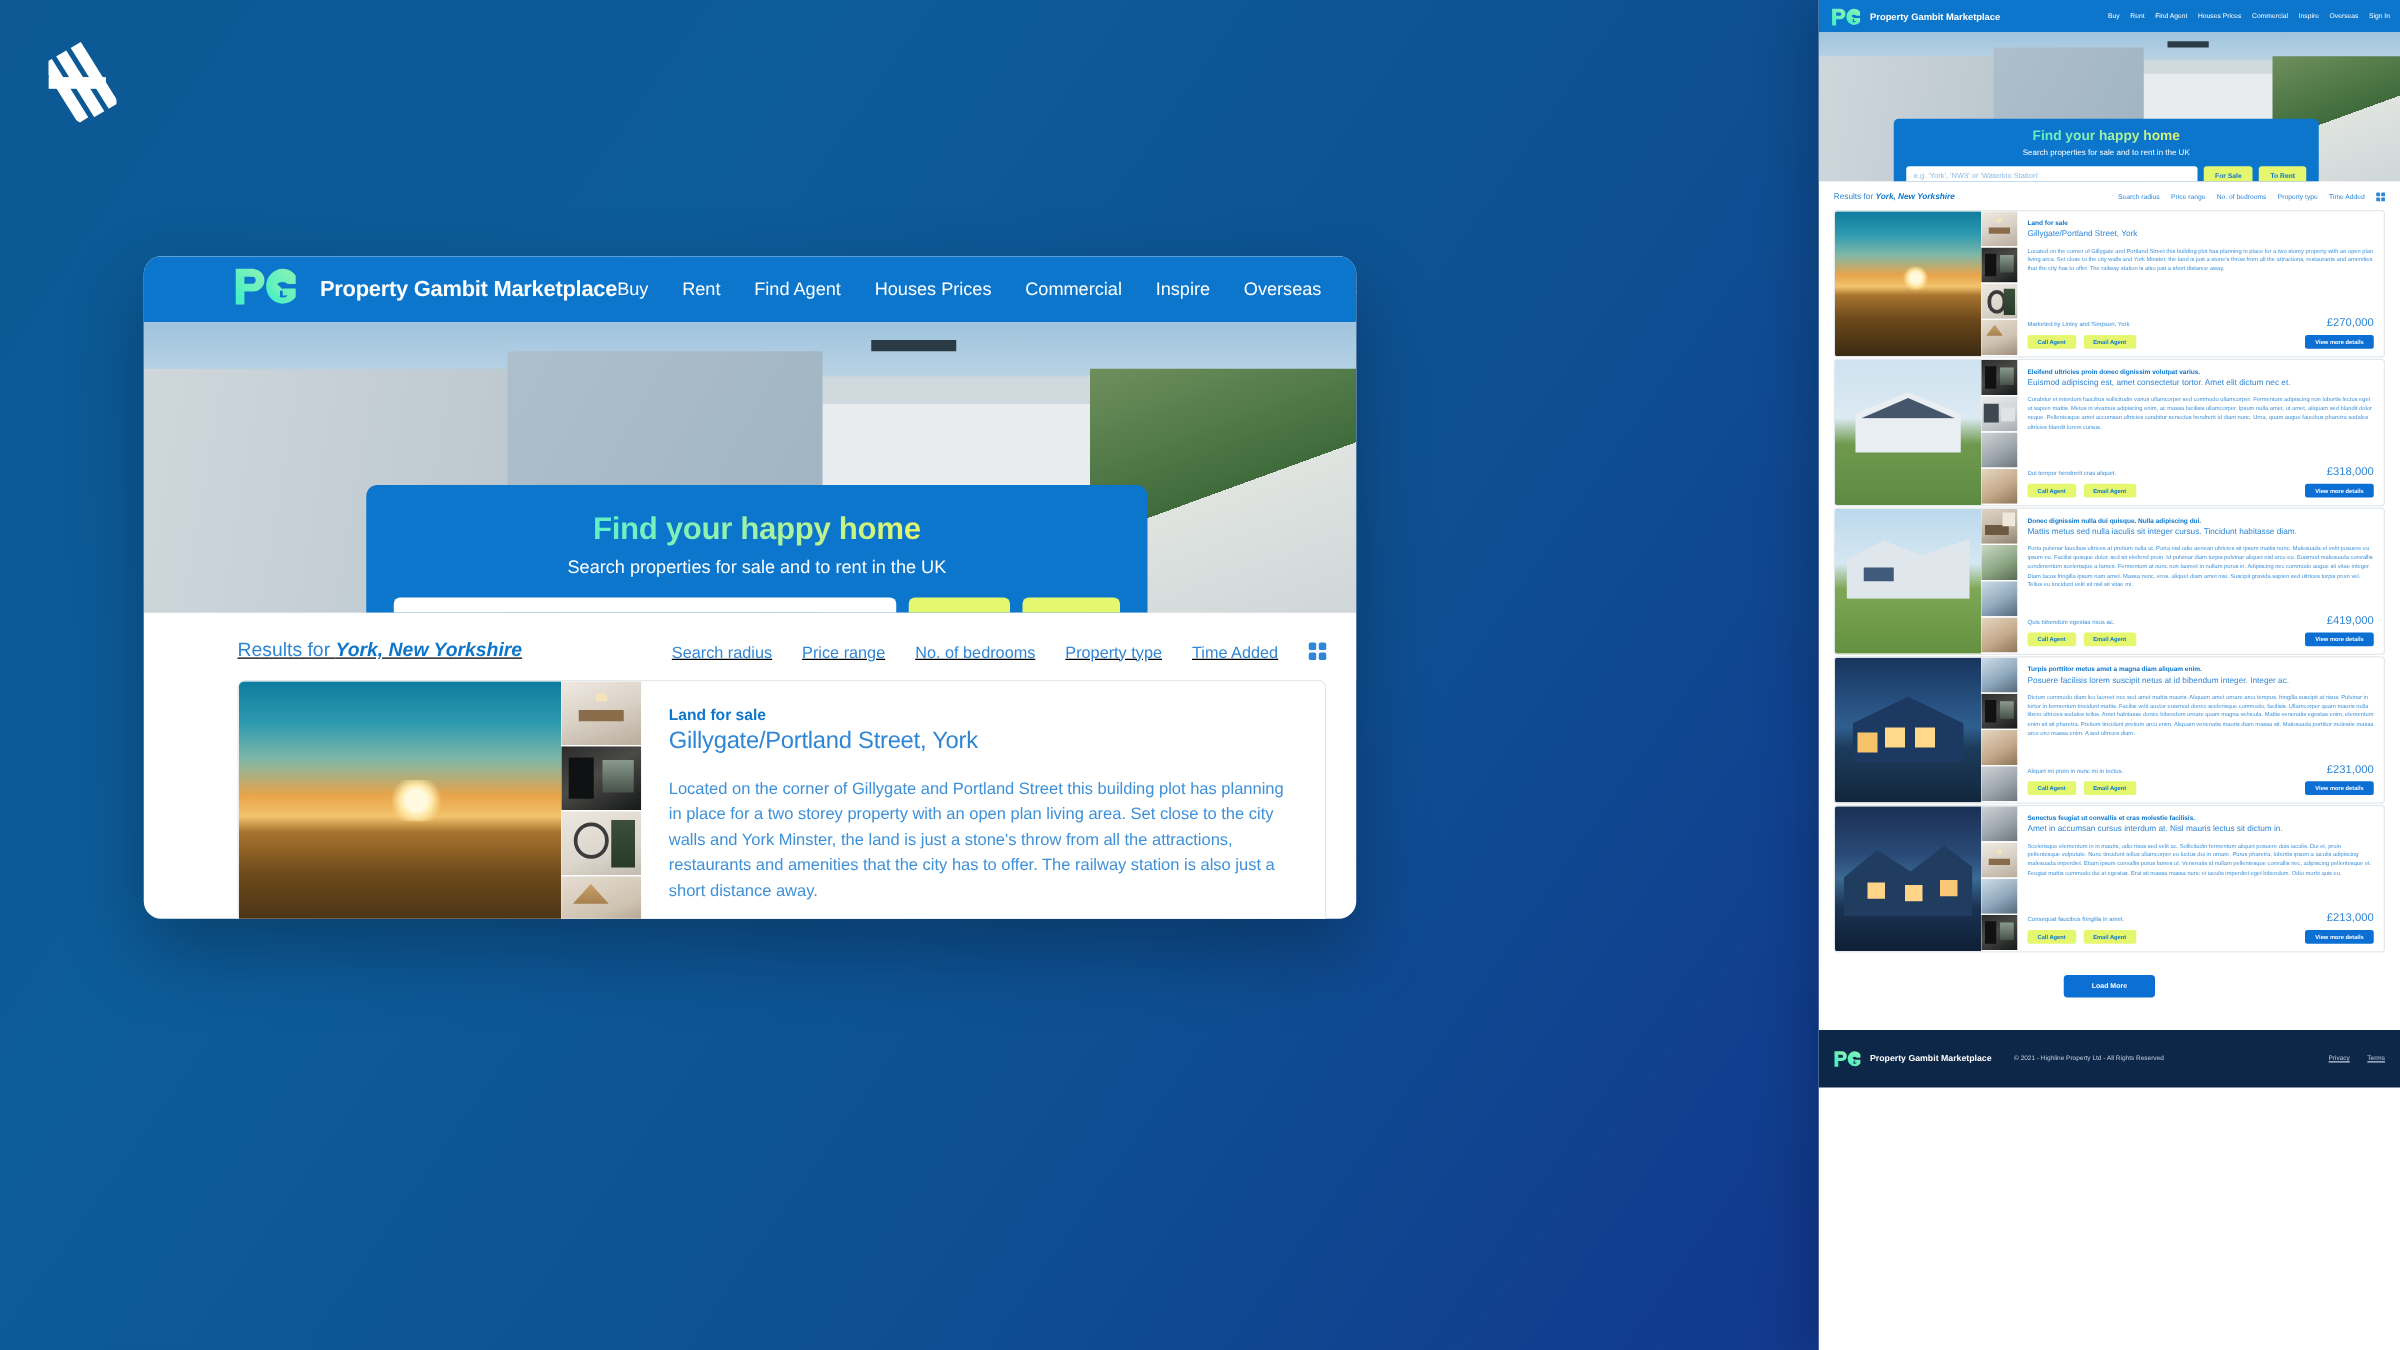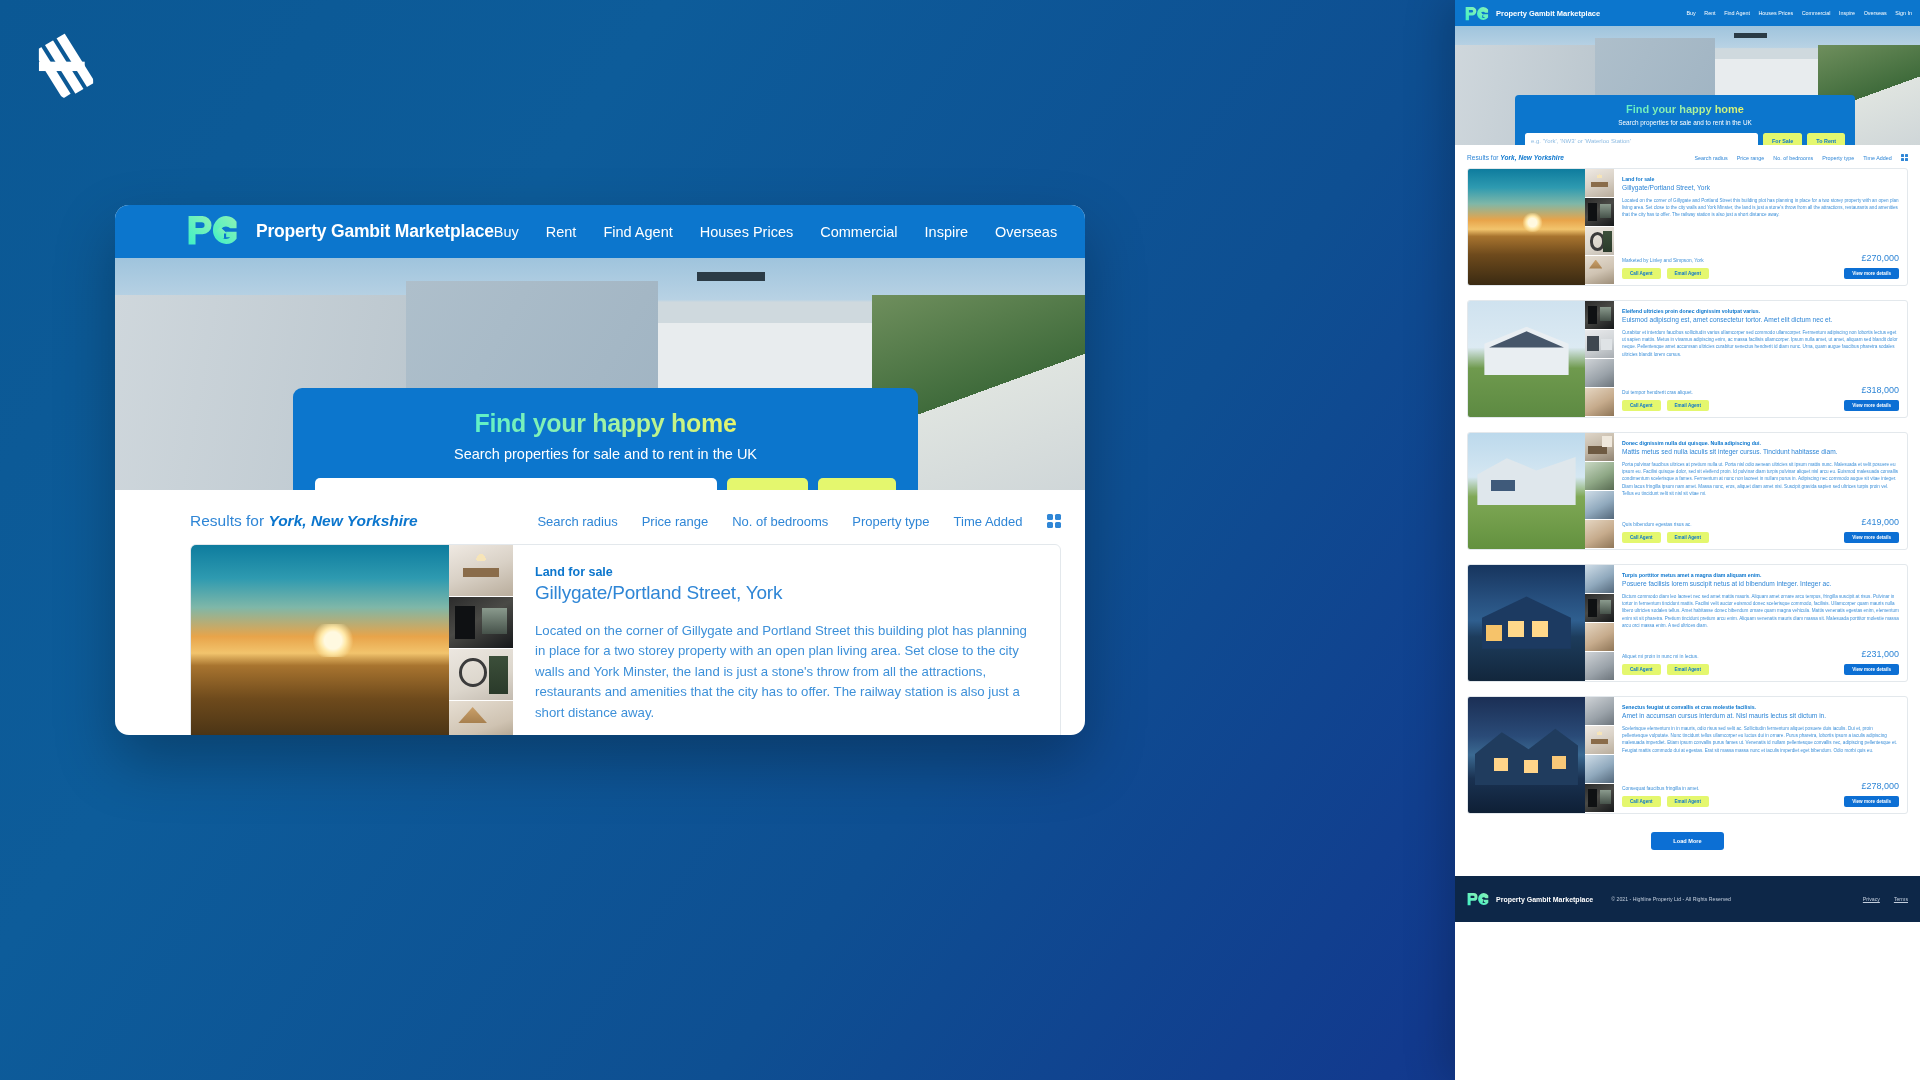--- a/index.html
+++ b/index.html
@@ -94,20 +94,21 @@
     background: #e4f76e; border: none; border-radius: 5px;
     color: #0c76cd; font-family: inherit; font-size: 12.5px; font-weight: bold;
     cursor: pointer; white-space: nowrap;
   }
 
   
   .results-bar {
     display: flex; align-items: center;
     padding: 22px 24px 14px 75px;
     background: #fff;
+    text-decoration: underline;
   }
   .results-label { color: #2f86d6; font-size: 15.5px; }
   .results-label b { color: #0c76cd; font-style: italic; font-weight: bold; }
   .filters { margin-left: auto; display: flex; align-items: center; gap: 24px; }
   .filter-link { color: #2f86d6; font-size: 13px; cursor: pointer; white-space: nowrap; }
   .grid-icon { display: grid; grid-template-columns: 1fr 1fr; gap: 2.5px; cursor: pointer; }
   .grid-icon i { display: block; width: 6px; height: 6px; background: #2f86d6; border-radius: 1.5px; }
 
   
   .listing-wrap { padding: 0 24px 0 75px; }
@@ -168,21 +169,21 @@
   .pv-results {
     display: flex; align-items: center; padding: 9px 12px 7px;
   }
   .pv-results-label { color: #2f86d6; font-size: 6.6px; }
   .pv-results-label b { color: #0c76cd; font-style: italic; }
   .pv-filters { margin-left: auto; display: flex; align-items: center; gap: 9px; }
   .pv-filter { color: #2f86d6; font-size: 5.4px; cursor: pointer; white-space: nowrap; }
   .pv-grid-icon { display: grid; grid-template-columns: 1fr 1fr; gap: 1.2px; cursor: pointer; }
   .pv-grid-icon i { display: block; width: 3px; height: 3px; background: #2f86d6; border-radius: .5px; }
 
-  .pv-cards { padding: 0 12px; display: flex; flex-direction: column; gap: 14px; }
+  .pv-cards { padding: 0 12px; display: flex; flex-direction: column; gap: 1px; }
   .pv-card {
     border: 1px solid #e3e8ec; border-radius: 3px; display: flex;
     height: 118px; overflow: hidden; background: #fff;
   }
   .pv-card-hero { width: 117px; flex: 0 0 117px; position: relative; overflow: hidden; }
   .pv-card-thumbs { width: 29px; flex: 0 0 29px; display: flex; flex-direction: column; }
   .pv-card-thumbs > div { flex: 1; position: relative; overflow: hidden; border-bottom: 1px solid #fff; }
   .pv-card-body { flex: 1; padding: 7px 8px 6px; display: flex; flex-direction: column; min-width: 0; }
   .pv-kicker { color: #0c76cd; font-size: 5.2px; font-weight: bold; line-height: 1.3; }
   .pv-addr { color: #2f86d6; font-size: 6.6px; margin-top: 1px; line-height: 1.3; }
@@ -637,21 +638,21 @@
         <div>
             <div class="ph ph-int-dark"></div>
           </div>
       </div>
       <div class="pv-card-body">
         <div class="pv-kicker">Senectus feugiat ut convallis et cras molestie facilisis.</div>
         <div class="pv-addr">Amet in accumsan cursus interdum at. Nisl mauris lectus sit dictum in.</div>
         <div class="pv-desc">Scelerisque elementum in in mauris, odio risus sed velit ac. Sollicitudin fermentum aliquet posuere duis iaculis. Dui et, proin pellentesque vulputate. Nunc tincidunt tellus ullamcorper eu luctus dui in ornare. Purus pharetra, lobortis ipsum a iaculis adipiscing malesuada imperdiet. Etiam ipsum convallis purus fames ut. Venenatis id nullam pellentesque convallis nec, adipiscing pellentesque et. Feugiat mattis commodo dui at egestas. Erat sit massa massa nunc et iaculis imperdiet eget bibendum. Odio morbi quis eu.</div>
         <div class="pv-meta-row">
           <span class="pv-marketed">Consequat faucibus fringilla in amet.</span>
-          <span class="pv-price">£278,000</span>
+          <span class="pv-price">£213,000</span>
         </div>
         <div class="pv-btn-row">
           <button class="pv-btn-y">Call Agent</button>
           <button class="pv-btn-y">Email Agent</button>
           <button class="pv-btn-b">View more details</button>
         </div>
       </div>
     </div>
 
   </div>

